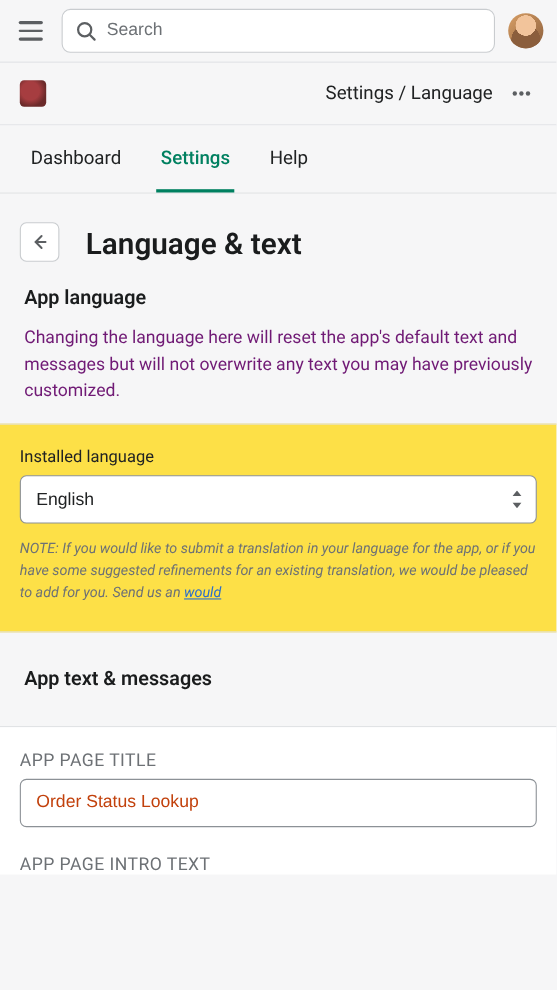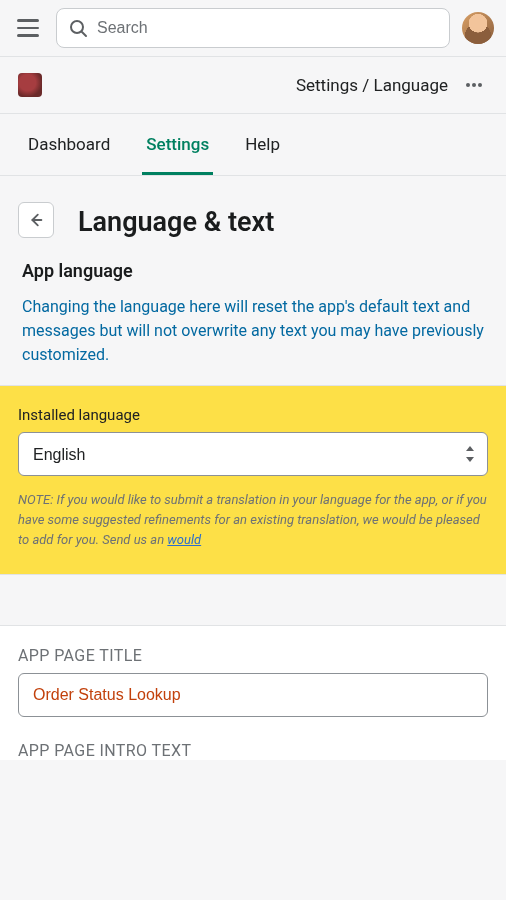--- a/index.html
+++ b/index.html
@@ -30,21 +30,21 @@
   .tab.active::after { content:""; position:absolute; left:-4px; right:-4px; bottom:0; height:3px; background:#008060; }
 
   
   .page-header { display:flex; align-items:flex-end; gap:24px; padding: 26px 18px 22px 18px; }
   .back-btn { width:36px; height:36px; border:1px solid #c9cccf; border-radius:6px; background:#fff; display:flex; align-items:center; justify-content:center; cursor:pointer; color:#5c5f62; }
   .page-title { font-size: 27px; font-weight: 600; color:#1a1c1d; }
 
   
   .section-head { padding: 0 22px 18px 22px; }
   .section-title { font-size: 18px; font-weight: 600; color:#1a1c1d; margin-bottom: 14px; }
-  .section-desc { font-size: 16px; line-height: 1.5; color:#0369a1; }
+  .section-desc { font-size: 16px; line-height: 1.5; color:#701a75; }
 
   .card { background:#fde047; border-top:1px solid #e1e3e5; border-bottom:1px solid #e1e3e5; padding: 20px 18px 24px 18px; }
   .field-label { font-size: 15px; color:#202223; margin-bottom: 8px; display:block; }
   .select-wrap { position:relative; }
   .select { width:100%; height:44px; border:1px solid #8c9196; border-radius:6px; background:#fff; padding: 0 38px 0 14px; font-size:16px; color:#202223; appearance:none; cursor:pointer; }
   .select-chevrons { position:absolute; right:12px; top:50%; transform:translateY(-50%); color:#5c5f62; pointer-events:none; }
   .note { font-size: 13px; font-style: italic; color:#6d7175; line-height:1.55; margin-top: 14px; }
   .note a { color:#2c6ecb; text-decoration: underline; cursor:pointer; }
 
   .gap { height: 32px; }
@@ -125,20 +125,21 @@
     </span>
   </div>
   <div class="note">
     <span>NOTE: If you would like to submit a translation in your language for the app, or if you have some suggested refinements for an existing translation, we would be pleased to add for you. Send us an </span><a>would</a>
   </div>
 </div>
 
 <div class="gap"></div>
 
 <div class="section-head">
+  <div class="section-title">App text &amp; messages</div>
 </div>
 
 <div class="card2">
   <div class="field-block">
     <label class="field-label-upper">APP PAGE TITLE</label>
     <input class="text-input" type="text" value="Order Status Lookup" style="">
   </div>
   <div class="field-block">
     <label class="field-label-upper">APP PAGE INTRO TEXT</label>
   </div>

